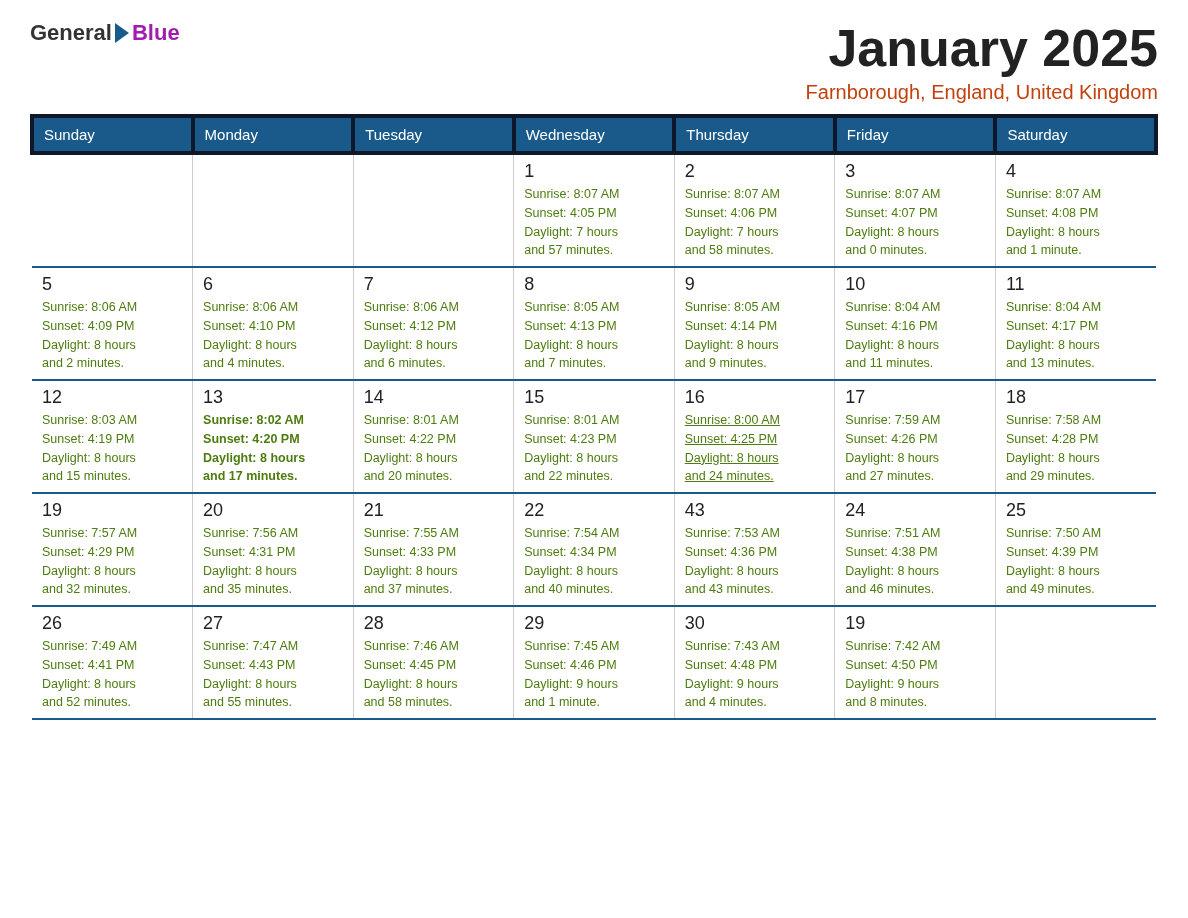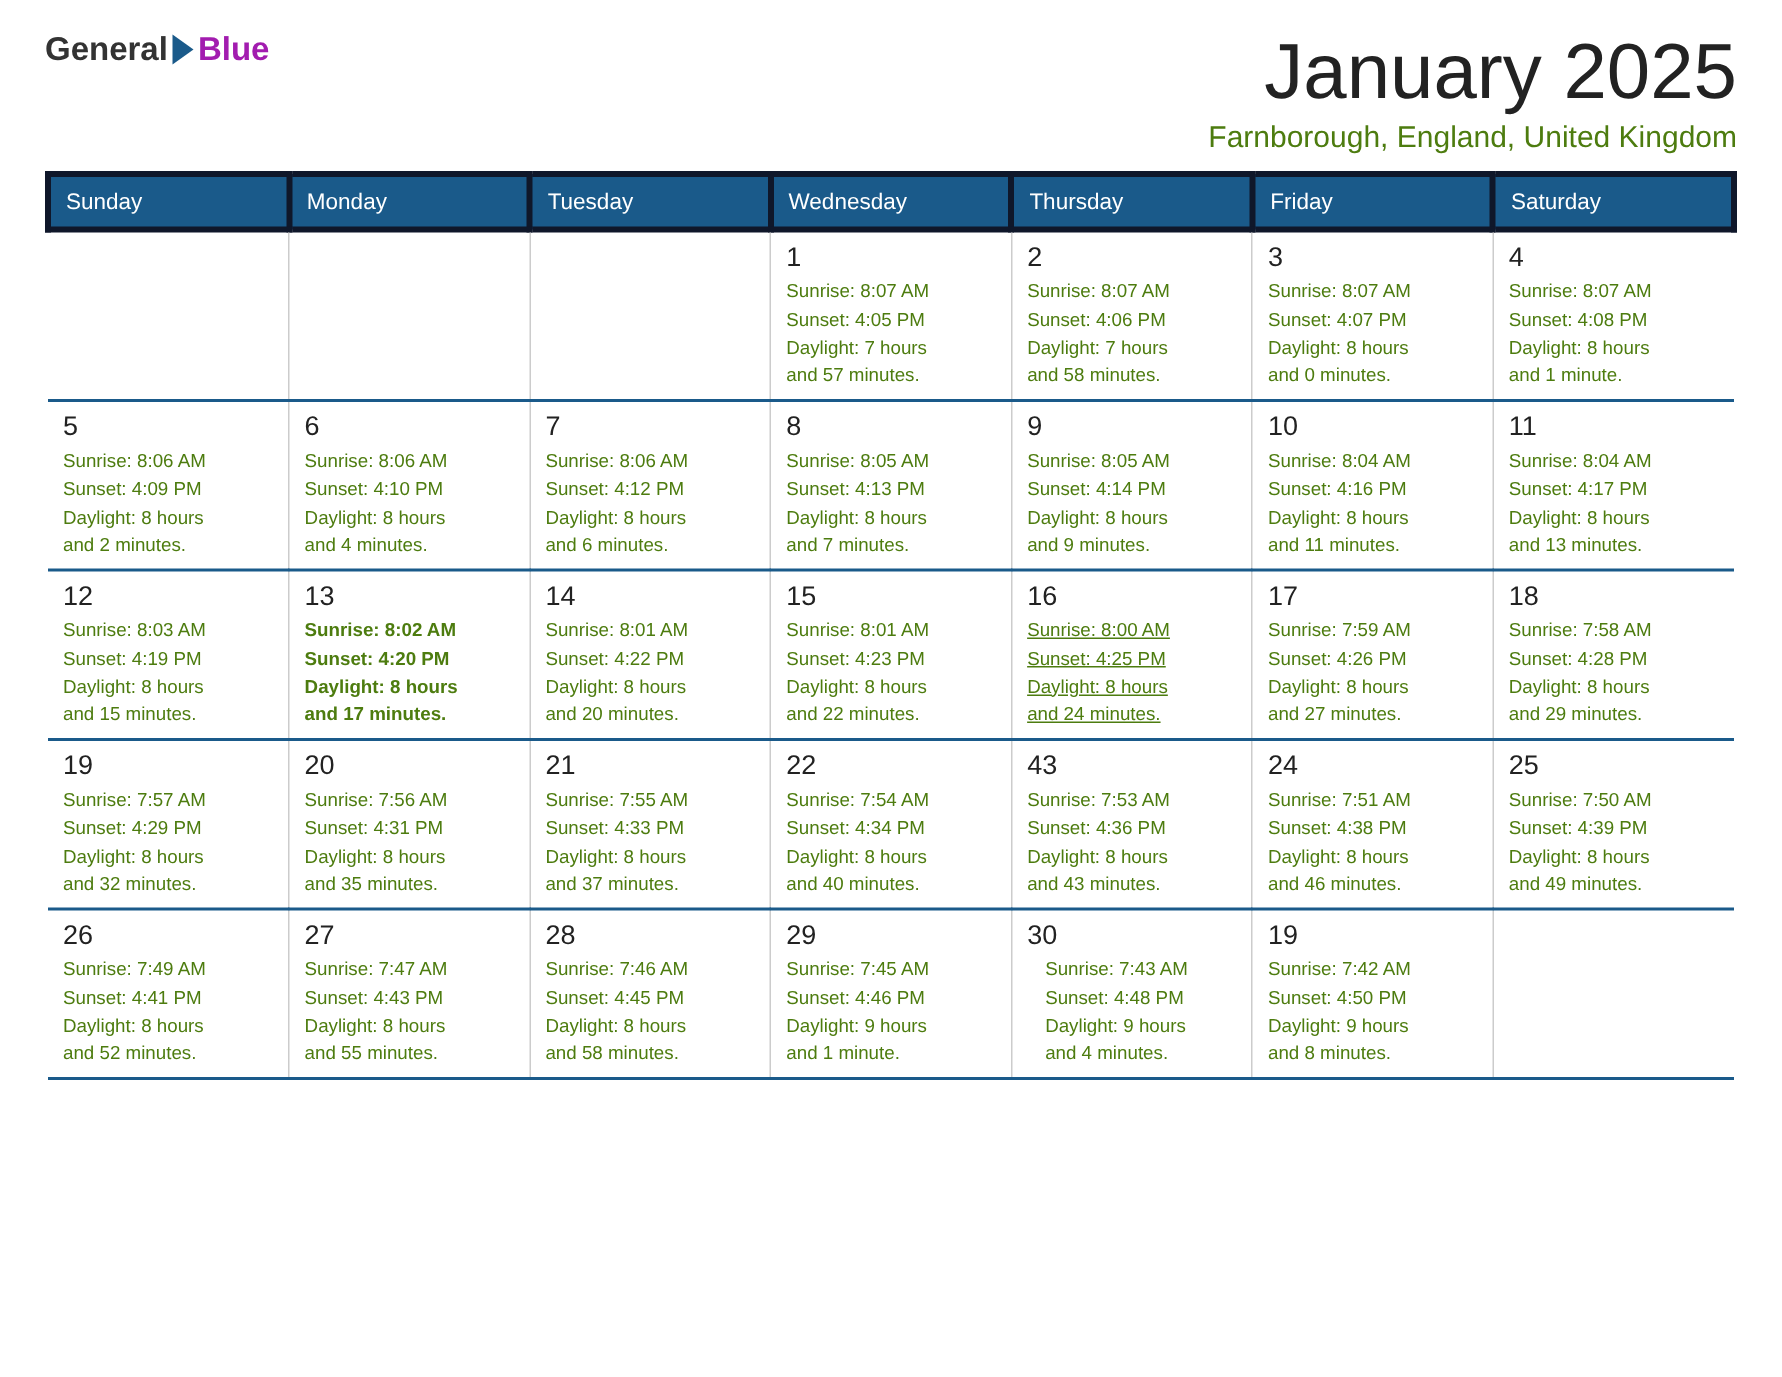--- a/index.html
+++ b/index.html
@@ -38,27 +38,27 @@
       border-left: 14px solid #1a5a8a;
       margin: 0 3px;
       vertical-align: middle;
     }
     .logo-blue { color: #a21caf; font-size: 22px; font-weight: bold; }
     .title-area {
       text-align: right;
     }
     .page-title {
       font-size: 52px;
-      font-weight: normal;
+      font-weight: bold;
       color: #222;
       line-height: 1.1;
     }
     .subtitle {
       font-size: 20px;
-      color: #4d7c0f;
+      color: #c2410c;
       margin-top: 4px;
     }
     table {
       width: 100%;
       border-collapse: collapse;
       margin-top: 10px;
     }
     thead tr th {
       background-color: #1a5a8a;
       color: #fff;
@@ -335,21 +335,21 @@
         </td>
         <td>
           <span class="day-number">29</span>
           <div class="day-info" style="white-space: pre-line;">Sunrise: 7:45 AM
 Sunset: 4:46 PM
 Daylight: 9 hours
 and 1 minute.</div>
         </td>
         <td>
           <span class="day-number">30</span>
-          <div class="day-info" style="white-space: pre-line; margin-left: 12px;">Sunrise: 7:43 AM
+          <div class="day-info" style="white-space: pre-line;">Sunrise: 7:43 AM
 Sunset: 4:48 PM
 Daylight: 9 hours
 and 4 minutes.</div>
         </td>
         <td>
           <span class="day-number">19</span>
           <div class="day-info" style="white-space: pre-line;">Sunrise: 7:42 AM
 Sunset: 4:50 PM
 Daylight: 9 hours
 and 8 minutes.</div>

